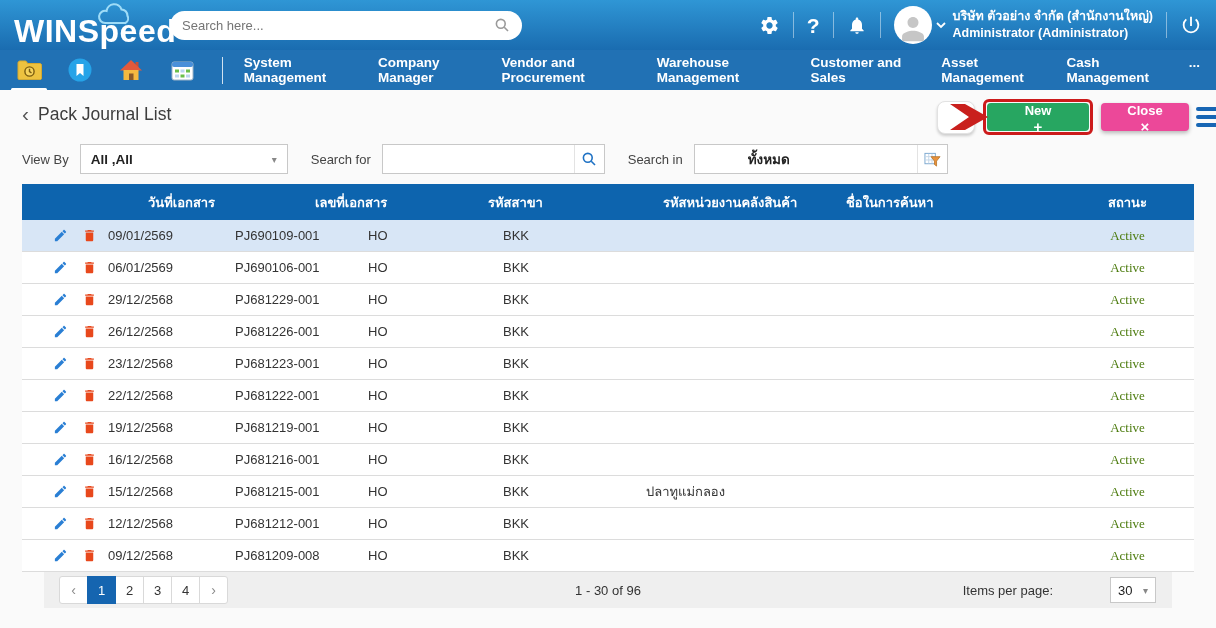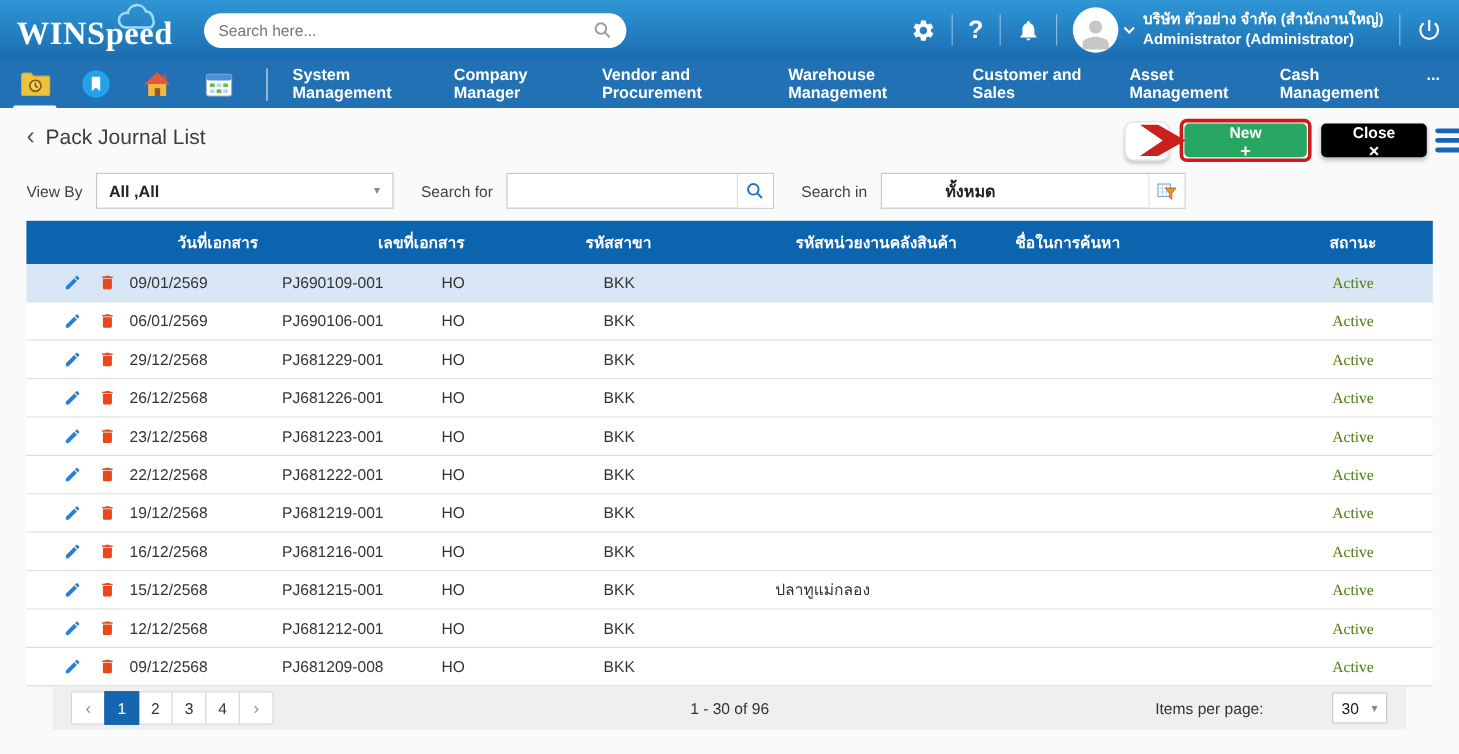--- a/index.html
+++ b/index.html
@@ -4,22 +4,22 @@
 <style>
   * { box-sizing:border-box; margin:0; padding:0; }
   html,body { width:1216px; height:628px; overflow:hidden;
     font-family:"Liberation Sans","DejaVu Sans",sans-serif; background:#fafafa; }
 
   
   .topbar { height:50px; background:linear-gradient(180deg,#2f96d5 0%,#1a6cb0 100%);
     display:flex; align-items:center; padding:0 14px; position:relative; }
   .logo { position:relative; width:136px; height:50px; cursor:pointer; }
   .logo-cloud { position:absolute; left:78px; top:1px; }
-  .logo-text { position:absolute; left:0; top:13px; color:#fff; font-family:Liberation Serif, serif;
-    font-weight:bold; font-size:27px; letter-spacing:.5px; }
+  .logo-text { position:absolute; left:0; top:13px; color:#fff; font-family:Liberation Sans, sans-serif;
+    font-weight:bold; font-size:32px; letter-spacing:.5px; }
   .search-pill { margin-left:20px; width:352px; height:29px; background:#fff; border-radius:15px;
     display:flex; align-items:center; padding:0 12px; }
   .search-pill input { flex:1; border:none; outline:none; font-size:13px; color:#555; background:transparent; }
   .topbar-right { margin-left:auto; display:flex; align-items:center; }
   .vsep { width:1px; height:26px; background:rgba(255,255,255,.45); margin:0 13px; }
   .icon-btn { display:flex; align-items:center; justify-content:center; cursor:pointer; }
   .help-glyph { color:#fff; font-size:21px; font-weight:bold; line-height:1; }
   .user { display:flex; align-items:center; cursor:pointer; }
   .avatar { width:38px; height:38px; border-radius:50%; background:#fff; overflow:hidden;
     display:flex; align-items:flex-end; justify-content:center; }
@@ -46,29 +46,29 @@
   .ghost-btn { width:38px; height:33px; background:#fff; border:1px solid #e2e2e2; border-radius:8px;
     box-shadow:0 2px 3px rgba(0,0,0,.18); margin-right:-27px; cursor:pointer; }
   .annot-arrow { position:relative; z-index:2; margin-right:-7px; }
   .annot-box { border:3px solid #cc1b1b; border-radius:6px; padding:1px; position:relative; z-index:1; }
   .btn { height:28px; border:none; border-radius:4px; color:#fff; font-size:13px; font-weight:bold;
     display:flex; align-items:center; cursor:pointer; box-shadow:0 2px 4px rgba(0,0,0,.28);flex-direction:column; }
   .btn .lab { flex:1; text-align:center; }
   .btn .bdiv { width:1px; height:30px; background:rgba(255,255,255,.35); }
   .btn .ico { width:26px; text-align:center; font-size:15px; }
   .btn-new { background:#27a661; width:102px; box-shadow:none; }
-  .btn-close { background:#000000; width:88px; margin-left:8px; }
+  .btn-close { background:#ec4899; width:88px; margin-left:8px; }
   .menu-lines { width:20px; margin-left:7px; display:flex; flex-direction:column; gap:4px; cursor:pointer; }
   .menu-lines i { display:block; height:4px; width:28px; background:#1866b4; border-radius:2px; }
 
   
   .filter-row { display:flex; align-items:center; height:34px; padding-left:22px; font-size:13px; color:#444; }
   .lbl { margin-right:11px; }
   .lbl.sp { margin-left:23px; }
-  .select { width:248px; height:30px; background:#fff; border:1px solid #c8c8c8; display:flex; align-items:center;
+  .select { width:208px; height:30px; background:#fff; border:1px solid #c8c8c8; display:flex; align-items:center;
     padding:0 10px; font-weight:bold; color:#222; font-size:13.5px; cursor:pointer; }
   .caret { margin-left:auto; color:#888; font-size:10px; }
   .ig { display:flex; height:30px; border:1px solid #c8c8c8; background:#fff; align-items:stretch; }
   .ig input { border:none; outline:none; padding:0 8px; font-size:13.5px; font-weight:bold; color:#222; background:transparent;margin-left:45px; }
   .ig .igw1 { width:146px; } .ig .igw2 { width:177px; }
   .ig-btn { width:30px; border:none; border-left:1px solid #e3e3e3; background:#fff; display:flex;
     align-items:center; justify-content:center; cursor:pointer; }
 
   
   .table { margin:8px 22px 0; }

